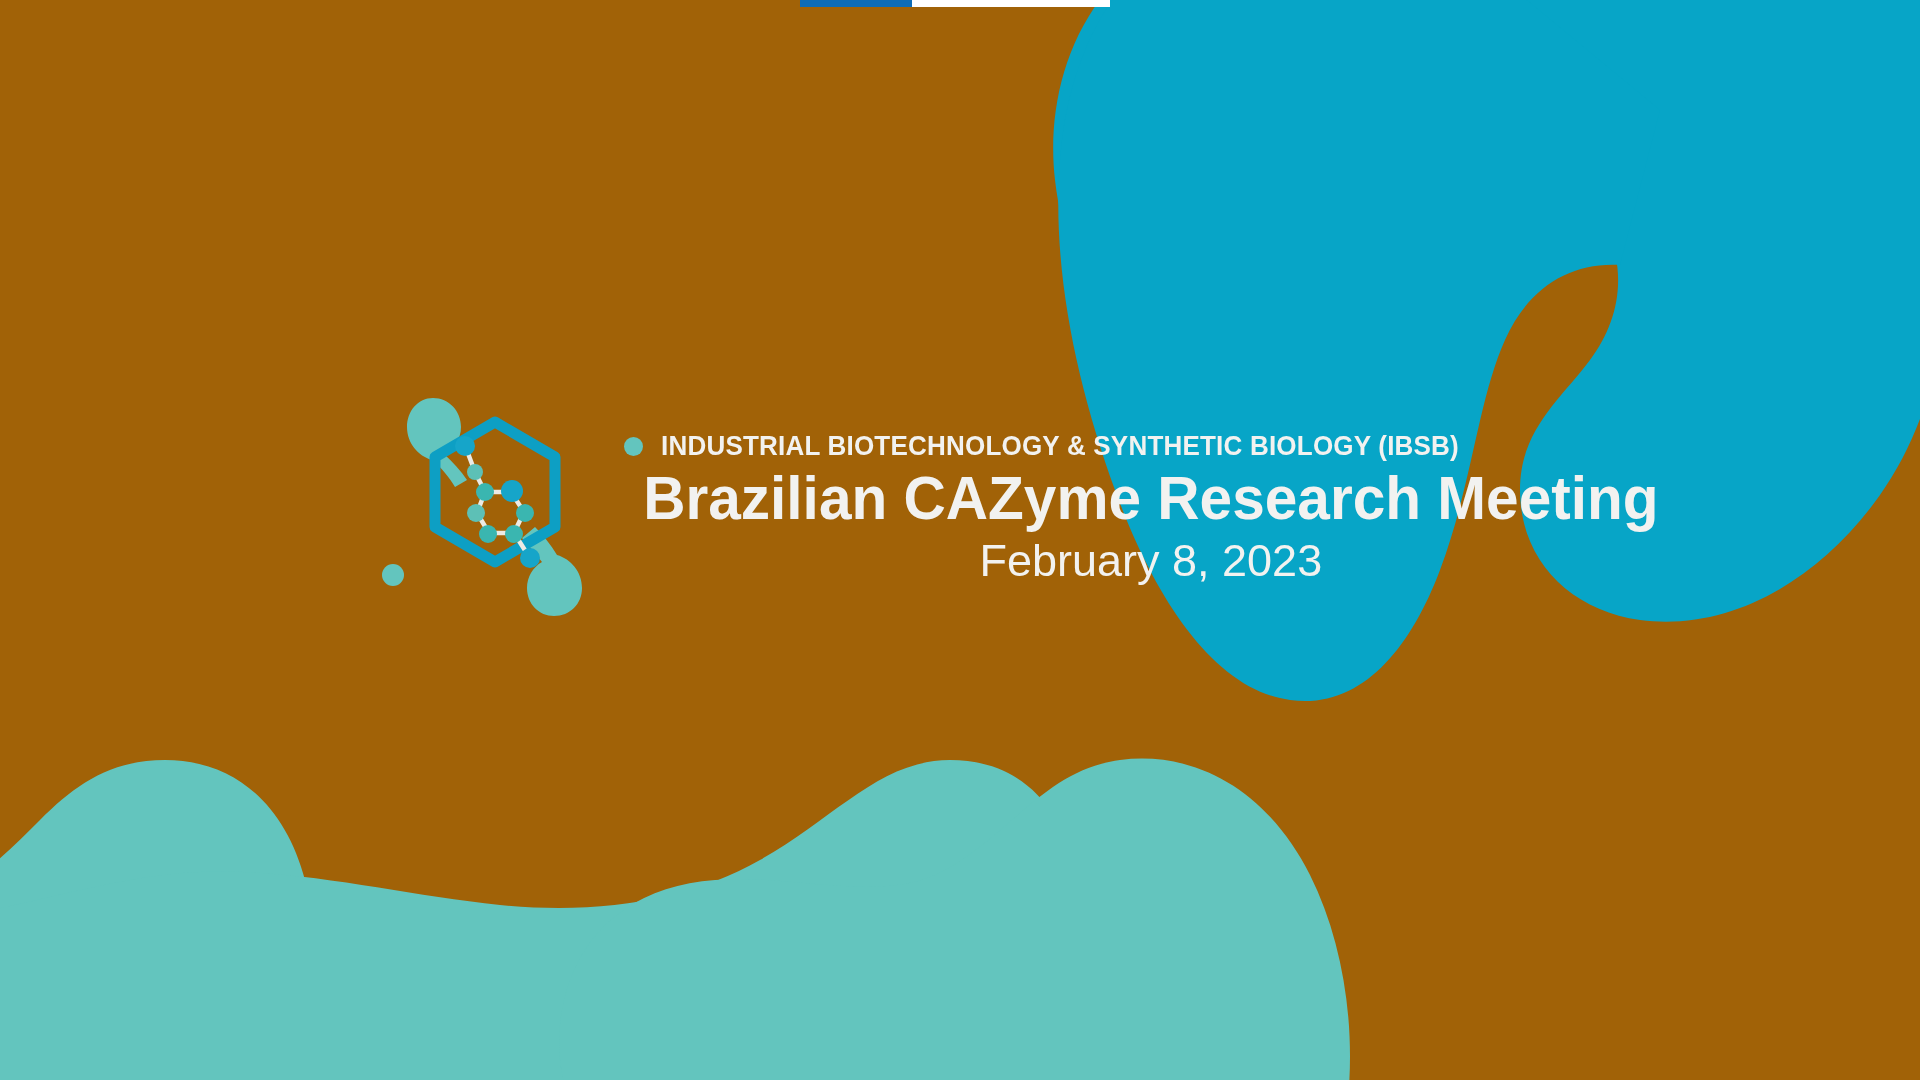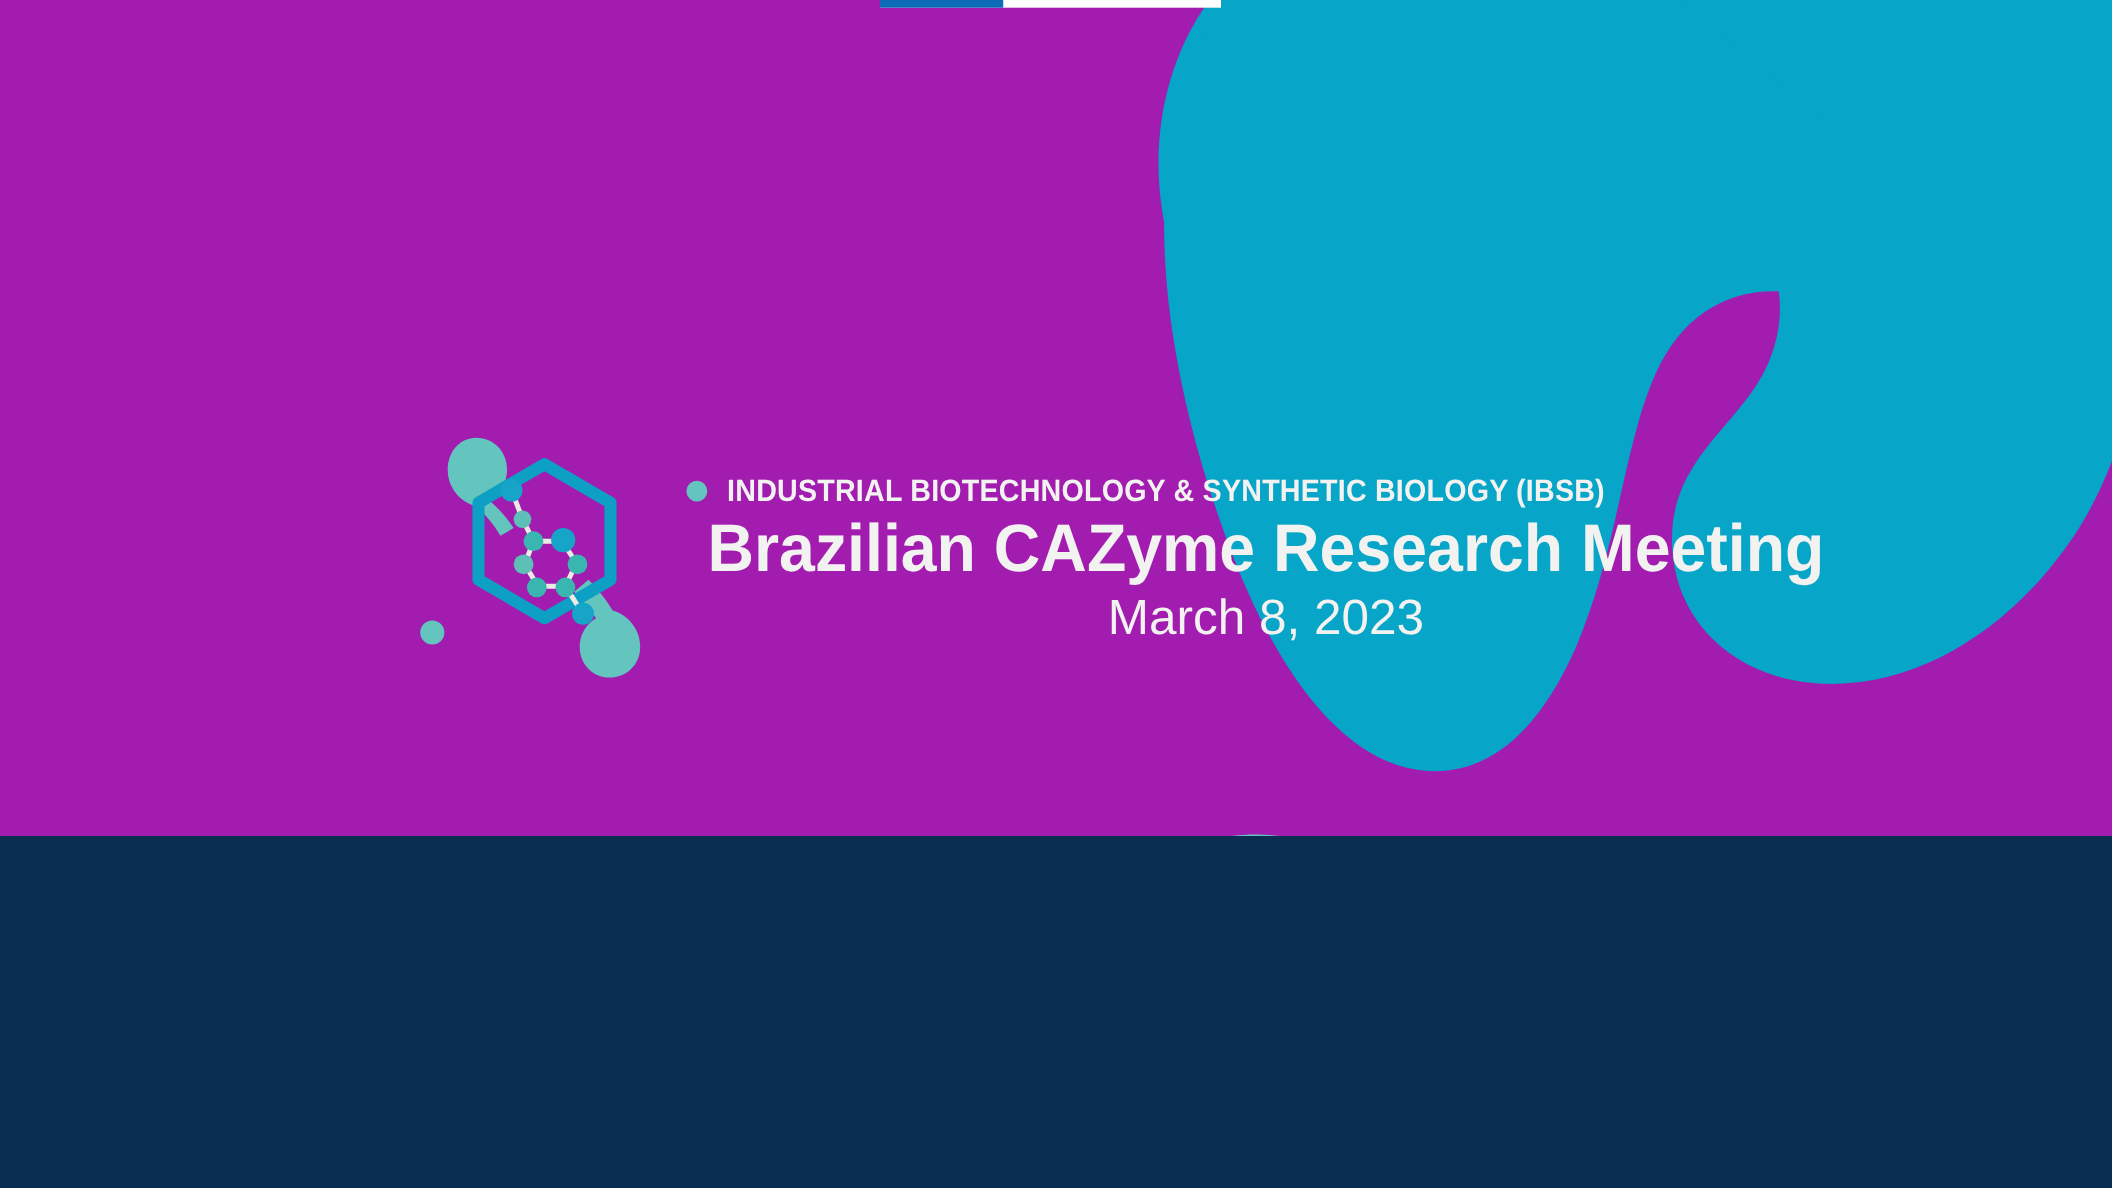--- a/index.html
+++ b/index.html
@@ -11,22 +11,22 @@
   body {
     width: 1920px;
     height: 1080px;
     overflow: hidden;
     font-family: "Liberation Sans", "DejaVu Sans", sans-serif;
   }
 
   #slide {
     position: relative;
     width: 1920px;
-    height: 760px;
-    background: #a21caf;
+    height: 1080px;
+    background: #a16207;
     overflow: hidden;
   }
 
   
   .blob-layer {
     position: absolute;
     inset: 0;
     width: 1920px;
     height: 1080px;
     pointer-events: none;
@@ -244,18 +244,18 @@
         </g>
       </svg>
     </div>
 
     <div id="title-block">
       <div id="eyebrow-row">
         <div id="eyebrow-dot"></div>
         <div id="eyebrow">INDUSTRIAL BIOTECHNOLOGY &amp; SYNTHETIC BIOLOGY (IBSB)</div>
       </div>
       <div id="main-title">Brazilian CAZyme Research Meeting</div>
-      <div id="event-date">March 8, 2023</div>
+      <div id="event-date">February 8, 2023</div>
     </div>
 
   </div>
 
 </div>
 
 </body></html>

